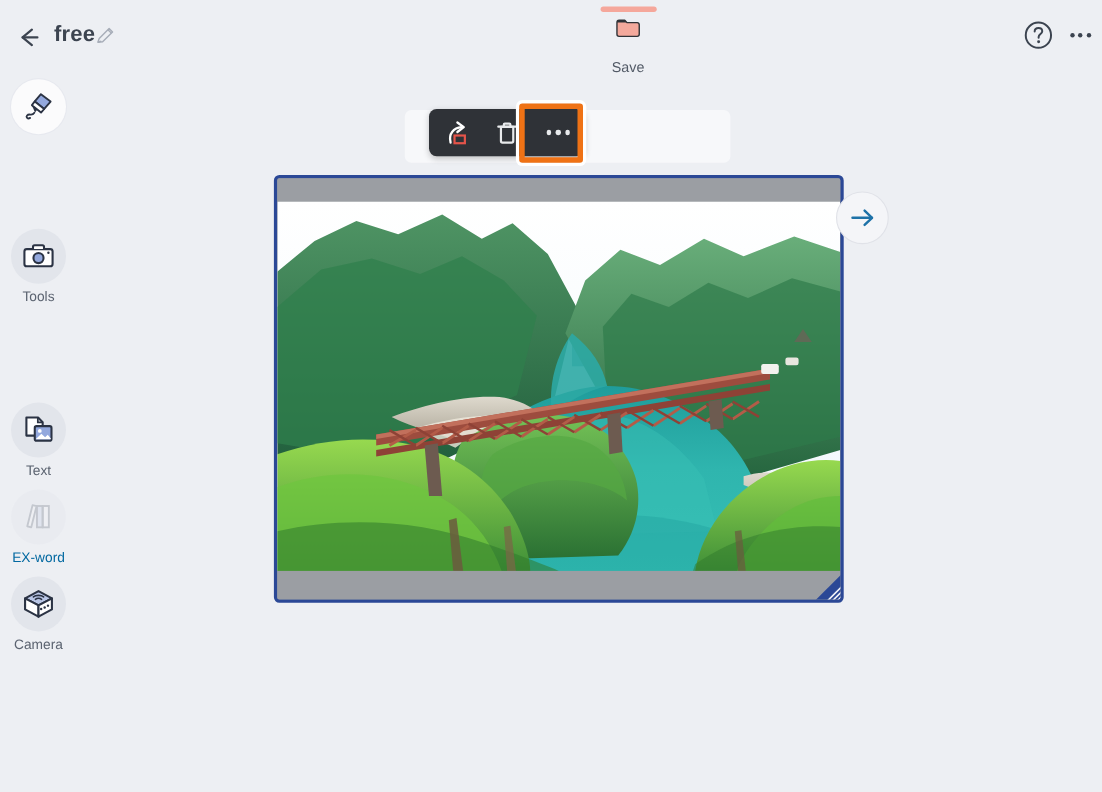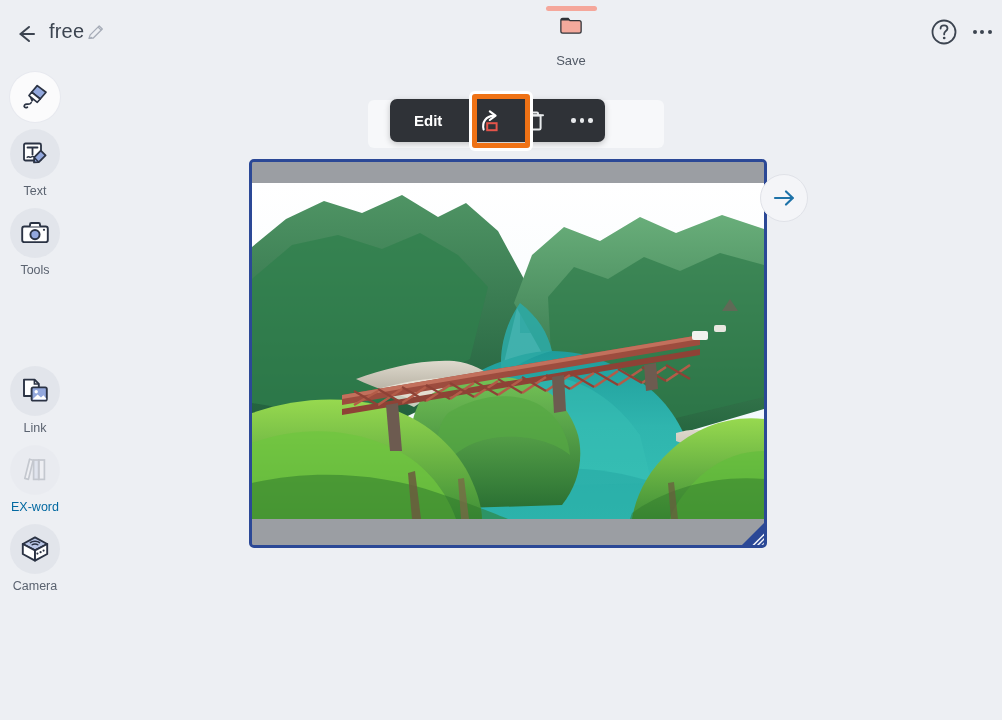--- a/index.html
+++ b/index.html
@@ -14,21 +14,21 @@
   
   .topbar { position: absolute; left: 0; top: 0; width: 1002px; height: 68px; }
 
   .back-btn {
     position: absolute; left: 10px; top: 18px;
     width: 32px; height: 32px; display: flex; align-items: center; justify-content: center;
     cursor: pointer; border-radius: 6px;
   }
   .doc-title {
     position: absolute; left: 49px; top: 20px;
-    font-size: 20px; color: #3c4450; letter-spacing: .2px;
+    font-size: 20px; color: #3c4450; letter-spacing: .2px; font-weight: bold;
   }
   .title-edit {
     position: absolute; left: 86px; top: 22px;
     width: 20px; height: 20px; cursor: pointer;
   }
 
   .save-tool {
     position: absolute; left: 540px; top: 6px; width: 62px; height: 62px;
     display: flex; flex-direction: column; align-items: center; cursor: pointer;
   }
@@ -168,32 +168,20 @@
         <svg width="34" height="34" viewBox="0 0 34 34">
           <path d="M19.2 5.6 L28 12.3 L22.2 19 L13.6 12.2 Z" fill="#93a8dd" stroke="#2b3344" stroke-width="1.7" stroke-linejoin="round"></path>
           <path d="M13.6 12.2 L22.2 19 L19.3 22.3 L11 15.6 Z" fill="#ffffff" stroke="#2b3344" stroke-width="1.7" stroke-linejoin="round"></path>
           <path d="M11 15.6 L16 19.6 L13.8 22.2 Z" fill="#2b3344"></path>
           <path d="M13.2 22.6 C11 26 8.6 22.6 6.6 25 C5.4 26.4 7 28.6 9.4 27.2" fill="none" stroke="#2b3344" stroke-width="1.7" stroke-linecap="round"></path>
         </svg>
       </div>
       <div class="rail-label"></div>
     </div>
 
-    <div class="rail-item" style="top:61px">
-      <div class="rail-circle">
-        <svg width="32" height="32" viewBox="0 0 32 32">
-          <rect x="5" y="5.5" width="17" height="17" rx="1.5" fill="#ffffff" stroke="#2b3344" stroke-width="1.8"></rect>
-          <path d="M8.5 9.5 H18.5 M13.5 9.5 V16.5" fill="none" stroke="#2b3344" stroke-width="1.8" stroke-linecap="round"></path>
-          <path d="M8.2 19.3 C9.8 17.6 11 20.4 12.6 18.8 C14 17.4 15.2 19.8 16.6 18.6" fill="none" stroke="#2b3344" stroke-width="1.5" stroke-linecap="round"></path>
-          <path d="M21.8 12.6 L26.6 17.4 L19.8 24.2 L15 24.4 L15.2 19.4 Z" fill="#93a8dd" stroke="#2b3344" stroke-width="1.8" stroke-linejoin="round"></path>
-          <path d="M15.2 19.4 L19.8 24.2" fill="none" stroke="#2b3344" stroke-width="1.5"></path>
-        </svg>
-      </div>
-      <div class="rail-label">Text</div>
-    </div>
 
     <div class="rail-item" style="top:140px">
       <div class="rail-circle">
         <svg width="32" height="32" viewBox="0 0 32 32">
           <rect x="3.2" y="9.5" width="25.6" height="15.6" rx="2.2" fill="#ffffff" stroke="#2b3344" stroke-width="1.9"></rect>
           <path d="M11 9.4 V7.4 C11 6.6 11.6 6 12.4 6 H19.6 C20.4 6 21 6.6 21 7.4 V9.4" fill="#ffffff" stroke="#2b3344" stroke-width="1.9" stroke-linejoin="round"></path>
           <circle cx="16" cy="17.6" r="4.6" fill="#93a8dd" stroke="#2b3344" stroke-width="1.9"></circle>
           <circle cx="25" cy="12.8" r="1.1" fill="#2b3344"></circle>
         </svg>
       </div>
@@ -204,21 +192,21 @@
     <div class="rail-item" style="top:298px">
       <div class="rail-circle">
         <svg width="32" height="32" viewBox="0 0 32 32">
           <path d="M5 4.6 H15.6 L19.8 8.8 V21 H5 Z" fill="#ffffff" stroke="#2b3344" stroke-width="1.9" stroke-linejoin="round"></path>
           <path d="M15.4 4.8 V9 H19.6" fill="none" stroke="#2b3344" stroke-width="1.6"></path>
           <rect x="12.6" y="12.4" width="15.2" height="13.2" rx="1.6" fill="#93a8dd" stroke="#2b3344" stroke-width="1.9"></rect>
           <circle cx="17.2" cy="16.8" r="1.7" fill="#ffffff"></circle>
           <path d="M13.4 24.4 L18.6 19.4 L22 22.4 L24.4 20.2 L27.2 23.6 V24.4 Z" fill="#ffffff"></path>
         </svg>
       </div>
-      <div class="rail-label">Link</div>
+      <div class="rail-label">Text</div>
     </div>
 
     <div class="rail-item disabled" style="top:377px">
       <div class="rail-circle">
         <svg width="30" height="30" viewBox="0 0 30 30">
           <path d="M9.6 4.2 L13.2 5.2 L8.4 24.4 L4.8 23.4 Z" fill="#ffffff" stroke="#2b3344" stroke-width="1.7" stroke-linejoin="round"></path>
           <rect x="13.6" y="5" width="5" height="19.4" fill="#b9c6e6" stroke="#2b3344" stroke-width="1.7"></rect>
           <rect x="19" y="5" width="5.4" height="19.4" fill="#ffffff" stroke="#2b3344" stroke-width="1.7"></rect>
         </svg>
       </div>
@@ -238,21 +226,20 @@
           <circle cx="24.6" cy="17.6" r="1.1" fill="#2b3344"></circle>
         </svg>
       </div>
       <div class="rail-label">Camera</div>
     </div>
   </div>
 
   <div class="ctx-plate"></div>
 
   <div class="ctx-toolbar">
-    <div class="ctx-edit">Edit</div>
 
     <div class="ctx-btn">
       <svg width="28" height="28" viewBox="0 0 28 28">
         <path d="M9.6 22.6 C7.6 14.6 12.4 9.2 19.6 8.6" fill="none" stroke="#ffffff" stroke-width="2.1" stroke-linecap="round"></path>
         <path d="M15.8 4.4 L21.6 8.6 L15.8 13" fill="none" stroke="#ffffff" stroke-width="2.1" stroke-linecap="round" stroke-linejoin="round"></path>
         <rect x="13.2" y="16.2" width="9.4" height="7" fill="none" stroke="#e4544a" stroke-width="2"></rect>
       </svg>
     </div>
 
     <div class="ctx-btn">

